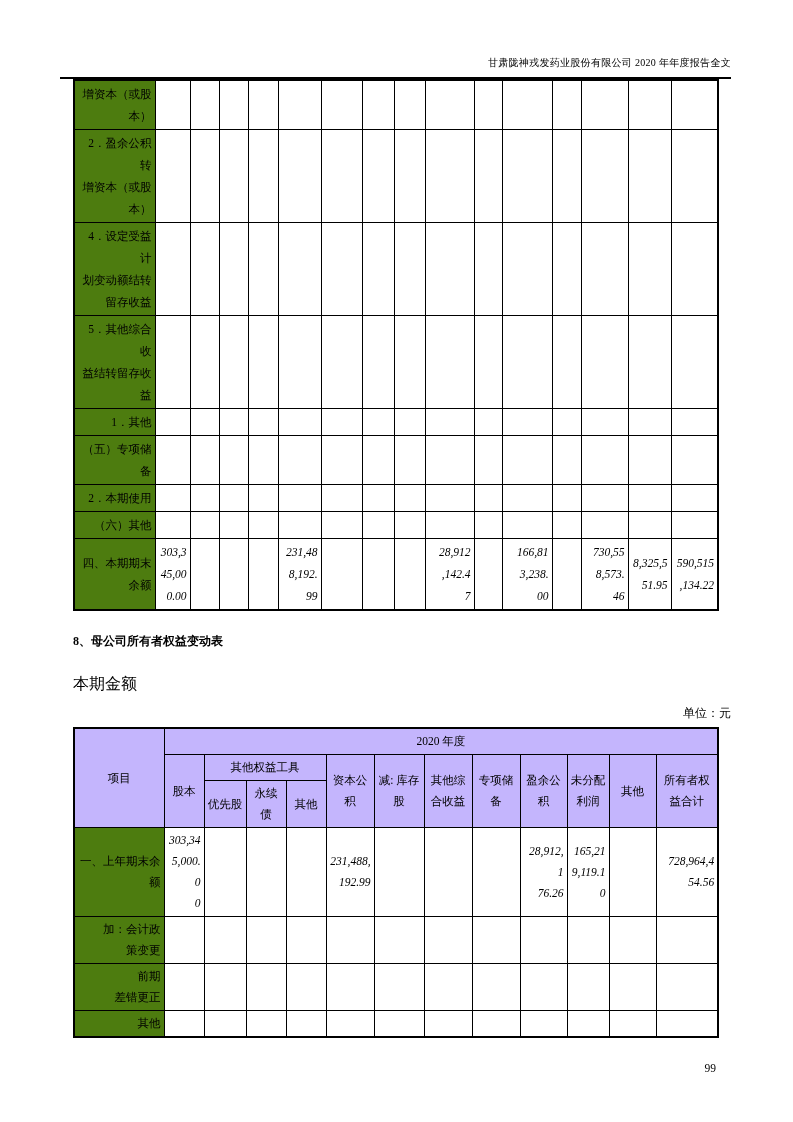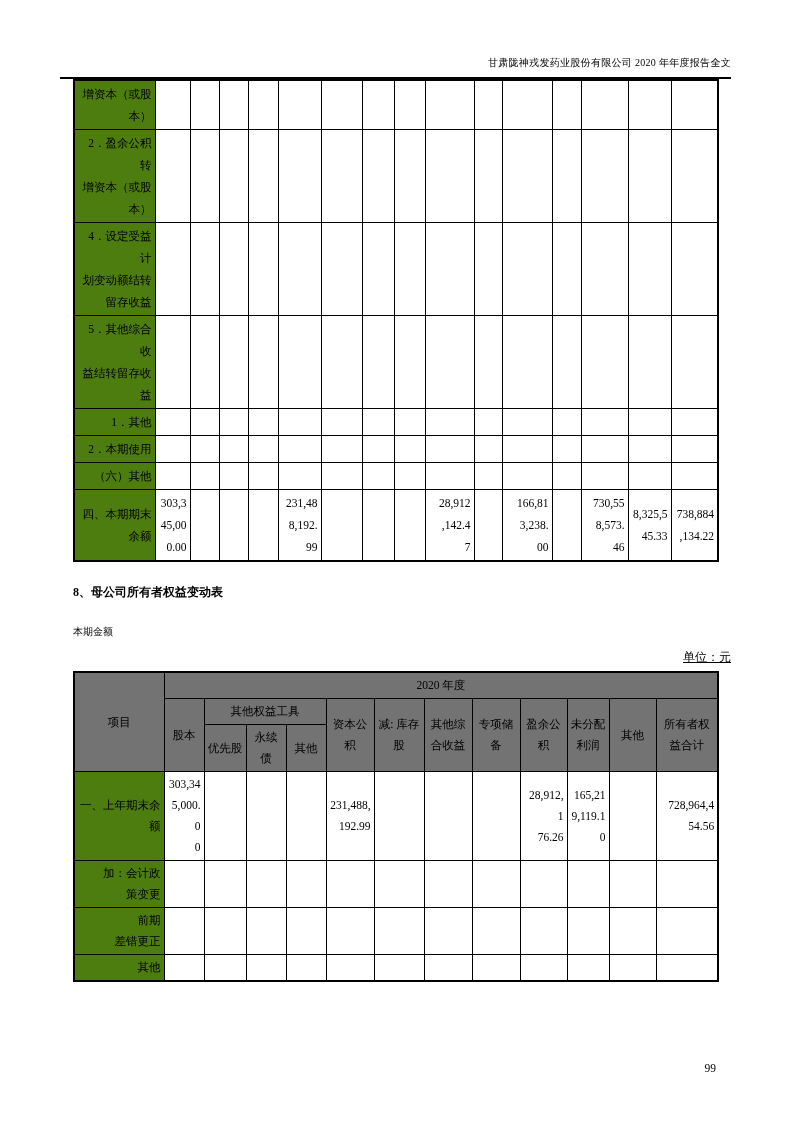--- a/index.html
+++ b/index.html
@@ -17,25 +17,25 @@
   }
   .t td {
     border:1px solid #000; padding:2px 3px; vertical-align:middle;
     white-space:pre-line; word-break:break-all; overflow:hidden;
   }
   #t1 { width:644px; }
   #t1 td { line-height:22px; }
   #t2 { width:644px; }
   #t2 td { line-height:21px; }
   .lb { background:#4d7c0f; text-align:right; }
-  .n  { text-align:right; }
-  .hc { text-align:center; background:#737373; }
+  .n  { text-align:right;font-style:italic; }
+  .hc { text-align:center; background:#c4b5fd; }
   .sec-heading { margin:22px 0 0 73px; font-size:12px; font-weight:bold; }
-  .period { margin:24px 0 0 73px; font-size:10px; }
-  .unit { margin:10px 62px 5px 0; text-align:right; font-size:12px;text-decoration:underline; }
+  .period { margin:24px 0 0 73px; font-size:16px; }
+  .unit { margin:10px 62px 5px 0; text-align:right; font-size:12px; }
   #t2 { margin-top:4px; }
   .page-num { position:absolute; top:1062px; right:77px; font-size:11.5px; }
 </style>
 </head>
 <body>
 
 <div class="page-header">甘肃陇神戎发药业股份有限公司 2020 年年度报告全文</div>
 
 <table class="t" id="t1">
   <colgroup>
@@ -148,20 +148,39 @@
         <td class="e"></td>
         <td class="e"></td>
         <td class="e"></td>
         <td class="e"></td>
         <td class="e"></td>
         <td class="e"></td>
         <td class="e"></td>
         <td class="e"></td>
   </tr>
   <tr>
+    <td class="lb">（五）专项储
+备</td>
+    <td class="e"></td>
+        <td class="e"></td>
+        <td class="e"></td>
+        <td class="e"></td>
+        <td class="e"></td>
+        <td class="e"></td>
+        <td class="e"></td>
+        <td class="e"></td>
+        <td class="e"></td>
+        <td class="e"></td>
+        <td class="e"></td>
+        <td class="e"></td>
+        <td class="e"></td>
+        <td class="e"></td>
+        <td class="e"></td>
+  </tr>
+  <tr>
     <td class="lb">2．本期使用</td>
     <td class="e"></td>
         <td class="e"></td>
         <td class="e"></td>
         <td class="e"></td>
         <td class="e"></td>
         <td class="e"></td>
         <td class="e"></td>
         <td class="e"></td>
         <td class="e"></td>
@@ -210,22 +229,22 @@
 7</td>
     <td class="e"></td>
     <td class="n">166,81
 3,238.
 00</td>
     <td class="e"></td>
     <td class="n">730,55
 8,573.
 46</td>
     <td class="n">8,325,5
-45.33</td>
-    <td class="n">738,884
+51.95</td>
+    <td class="n">590,515
 ,134.22</td>
   </tr>
 </tbody>
   </table>
 
 <div class="sec-heading">8、母公司所有者权益变动表</div>
 <div class="period">本期金额</div>
 <div class="unit">单位：元</div>
 
 <table class="t" id="t2">

